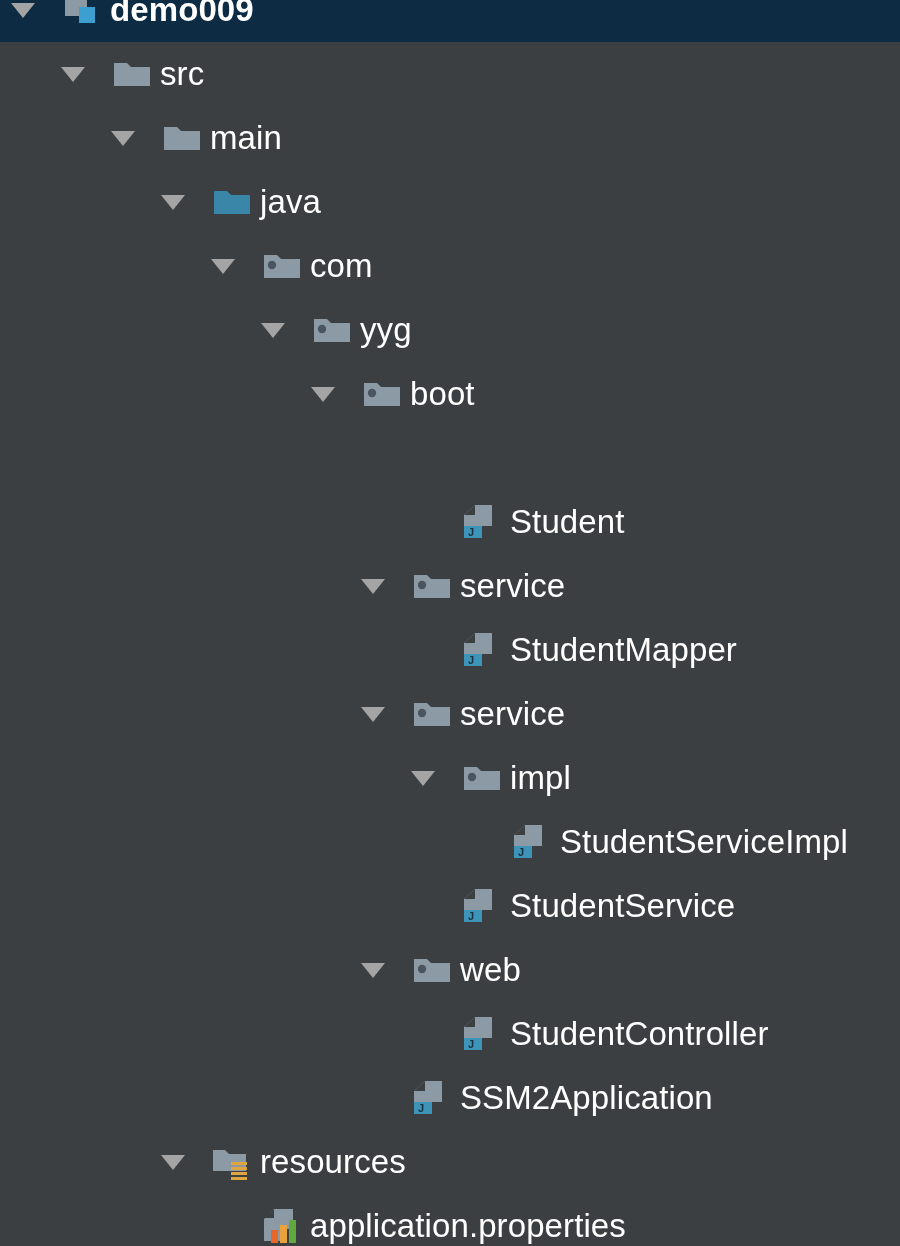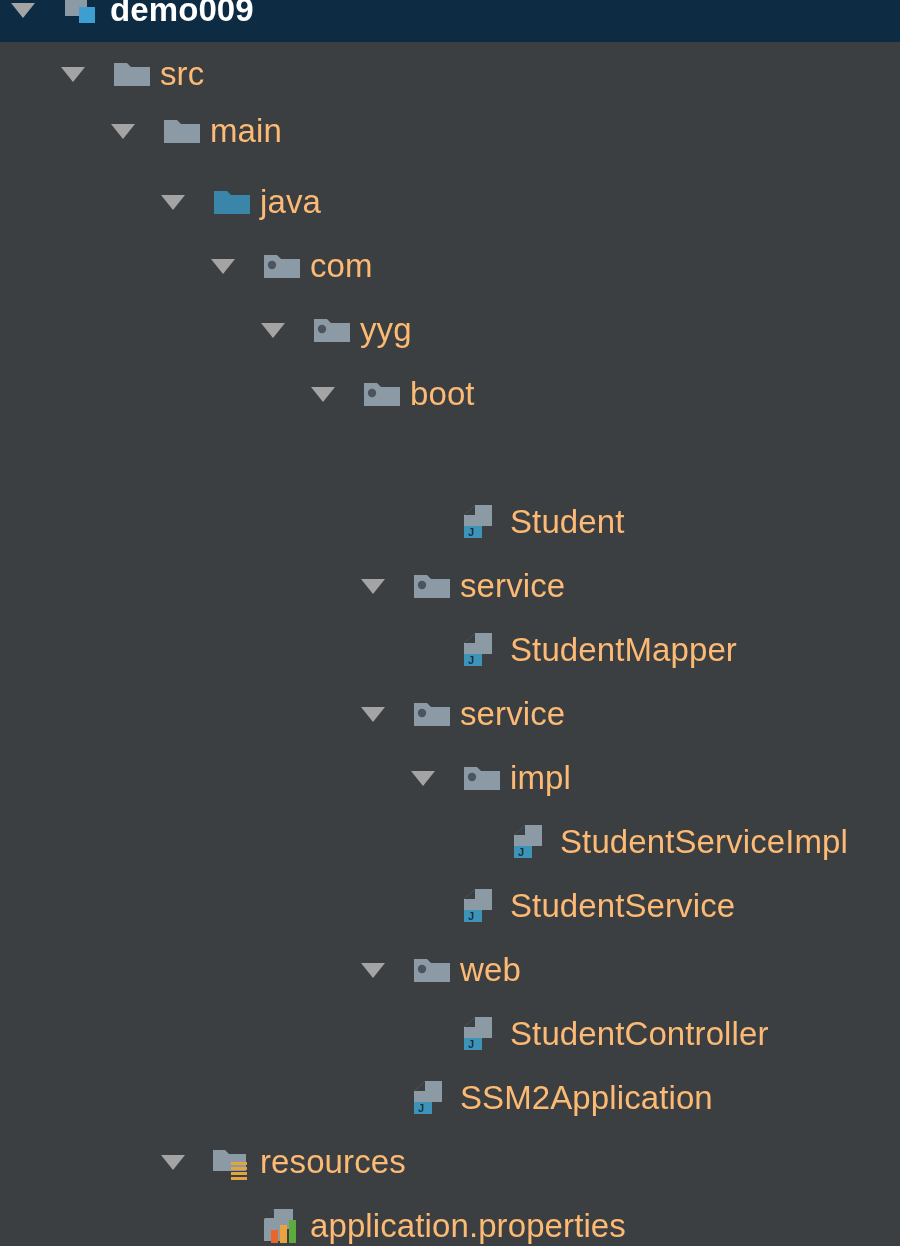--- a/index.html
+++ b/index.html
@@ -58,21 +58,21 @@
     width: 44px;
     height: 44px;
   }
   .icon svg { display: block; width: 44px; height: 44px; }
 
   
   .label {
     position: absolute;
     font-size: 33px;
     line-height: 64px;
-    color: #fdba74;
+    color: #ffffff;
     white-space: nowrap;
     letter-spacing: 0.1px;
   }
   .label.sel {
     color: #ffffff;
     font-weight: bold;
   }
 </style>
 </head>
 <body>
@@ -94,21 +94,21 @@
       <div class="arrow" style="left: 60px; top: 19px;">
         <div class="tri"></div>
       </div>
       <div class="icon" style="left: 110px; top: 10px;">
         <svg viewBox="0 0 44 44" xmlns="http://www.w3.org/2000/svg">
           <path d="M4 11 h13 l4 4 h19 v19 a0 0 0 0 1 0 0 h-36 z" fill="#8c9aa5"></path>
         </svg>
       </div>
       <span class="label" style="left: 160px;">src</span>
     </div>
-    <div class="row" style="top: 99px;">
+    <div class="row" style="top: 106px;">
       <div class="arrow" style="left: 110px; top: 19px;">
         <div class="tri"></div>
       </div>
       <div class="icon" style="left: 160px; top: 10px;">
         <svg viewBox="0 0 44 44" xmlns="http://www.w3.org/2000/svg">
           <path d="M4 11 h13 l4 4 h19 v19 a0 0 0 0 1 0 0 h-36 z" fill="#8c9aa5"></path>
         </svg>
       </div>
       <span class="label" style="left: 210px;">main</span>
     </div>

